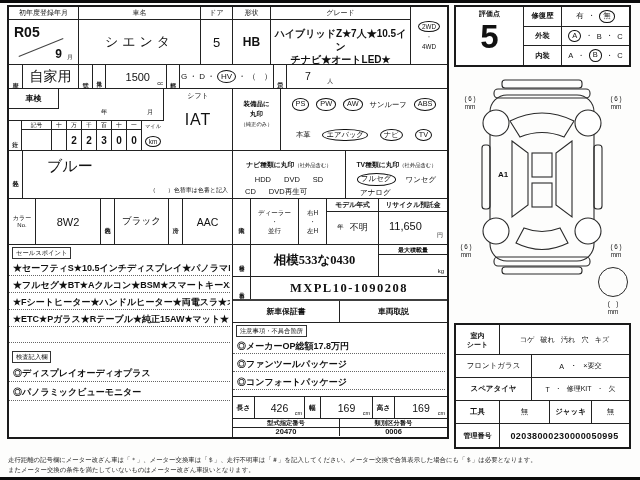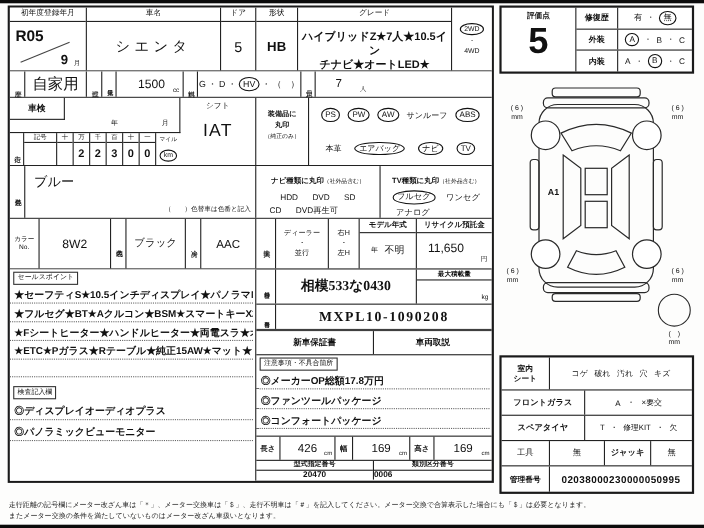--- a/index.html
+++ b/index.html
@@ -180,21 +180,21 @@
           </div>
         </div>
       </div>
     </div>
 
     <div class="row" style="top:144px;height:48px">
       <div class="cell" style="width:14px">
           <div class="vlab">外装色</div>
         </div>
       <div class="cell" style="width:210px">
-        <div style="position:absolute;left:8px;top:6px;font-size:12px">ブルー</div>
+        <div style="position:absolute;left:24px;top:6px;font-size:15px">ブルー</div>
         <div style="position:absolute;right:4px;bottom:3px;font-size:6px">（　　）色替車は色番と記入</div>
       </div>
       <div class="cell" style="width:113px">
         <div style="text-align:center;padding-top:2px;white-space:nowrap"><span style="font-size:6.8px;font-weight:bold">ナビ種類に丸印</span><span class="sub">（社外品含む）</span></div>
         <div class="c" style="height:16px;font-size:7.5px;gap:13px">
           <span>HDD</span>
           <span>DVD</span>
           <span>SD</span>
         </div>
         <div style="font-size:7.5px;display:flex;gap:13px;padding-left:12px">
@@ -325,21 +325,21 @@
           </div>
       </div>
 
       <div style="display:flex;height:17px">
         <div style="width:107px;border-right:1px solid #222">
           <div style="font-size:6.3px;font-weight:bold;text-align:center;border-bottom:1px solid #222;height:8.5px;line-height:8px">型式指定番号</div>
           <div style="font-size:7.5px;font-weight:bold;text-align:center;line-height:8px">20470</div>
         </div>
         <div style="flex:1">
           <div style="font-size:6.3px;font-weight:bold;text-align:center;border-bottom:1px solid #222;height:8.5px;line-height:8px">類別区分番号</div>
-          <div style="font-size:7.5px;font-weight:bold;text-align:left;line-height:8px">0006</div>
+          <div style="font-size:7.5px;font-weight:bold;text-align:center;line-height:8px">0006</div>
         </div>
       </div>
     </div>
   </div>
 
   <div class="rp">
 
     <div style="position:absolute;left:2px;top:0;width:177px;height:62px;border:2px solid #1a1a1a;display:flex;background:#fff">
       <div style="width:68px;border-right:1px solid #222;text-align:center">
         <div style="font-size:7px;padding-top:2px;font-weight:bold">評価点</div>
@@ -416,39 +416,39 @@
         </div>
         <div class="c" style="flex:1;font-size:7.2px;gap:6px">
           <span>コゲ</span>
           <span>破れ</span>
           <span>汚れ</span>
           <span>穴</span>
           <span>キズ</span>
         </div>
       </div>
       <div style="height:23px;display:flex;border-bottom:1px solid #222">
-        <div class="c" style="width:76px;border-right:1px solid #222;font-size:7.5px;font-weight:bold">フロントガラス</div>
+        <div class="c" style="width:76px;border-right:1px solid #222;font-size:7.5px;font-weight:normal">フロントガラス</div>
         <div class="c" style="flex:1;font-size:7.2px;gap:6px">
           <span>A</span>
           <span>・</span>
           <span>×要交</span>
         </div>
       </div>
       <div style="height:23px;display:flex;border-bottom:1px solid #222">
         <div class="c" style="width:76px;border-right:1px solid #222;font-size:7.5px;font-weight:bold">スペアタイヤ</div>
         <div class="c" style="flex:1;font-size:7px;gap:5px">
           <span>T</span>
           <span>・</span>
           <span>修理KIT</span>
           <span>・</span>
           <span>欠</span>
         </div>
       </div>
       <div style="height:23px;display:flex;border-bottom:1px solid #222">
-        <div class="c" style="width:44px;border-right:1px solid #222;font-size:7.5px;font-weight:normal">工具</div>
+        <div class="c" style="width:44px;border-right:1px solid #222;font-size:7.5px;font-weight:bold">工具</div>
         <div class="c" style="width:50px;border-right:1px solid #222;font-size:7.5px">無</div>
         <div class="c" style="width:42px;border-right:1px solid #222;font-size:7.5px;font-weight:bold">ジャッキ</div>
         <div class="c" style="flex:1;font-size:7.5px">無</div>
       </div>
       <div style="flex:1;display:flex">
         <div class="c" style="width:44px;border-right:1px solid #222;font-size:7px;font-weight:bold">管理番号</div>
         <div class="c" style="flex:1;font-size:9px;font-weight:bold;letter-spacing:0.4px">02038000230000050995</div>
       </div>
     </div>
   </div>

